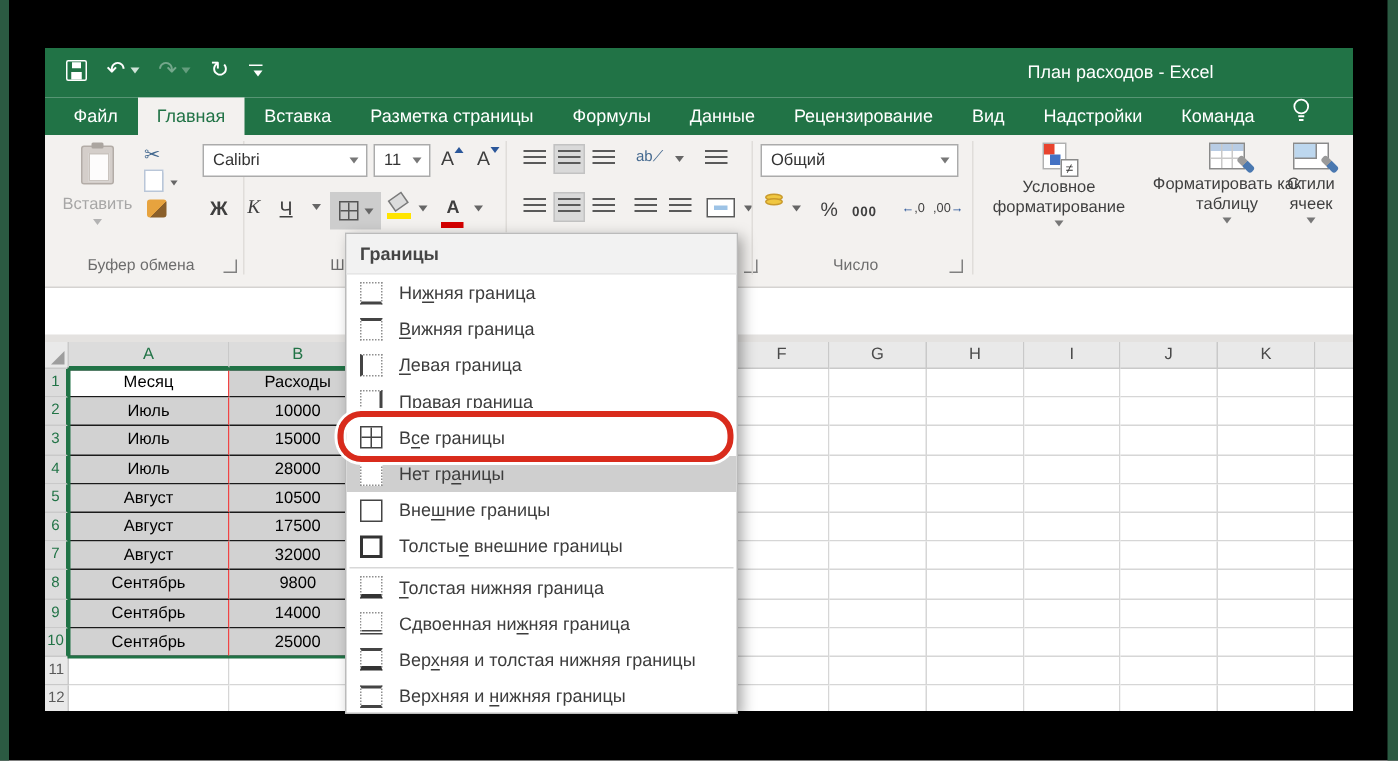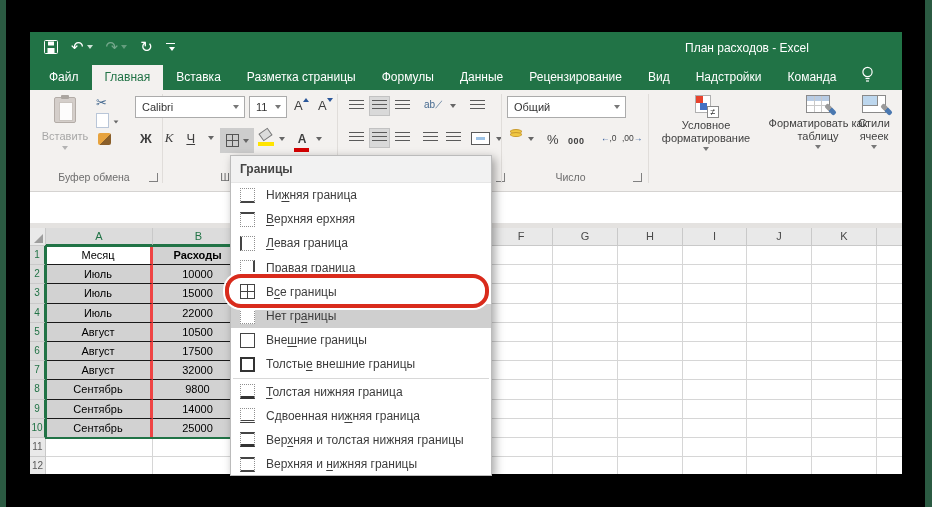--- a/index.html
+++ b/index.html
@@ -118,21 +118,21 @@
   #sheet{position:absolute;left:0;top:196px;width:100%;height:246px;background:#fff;overflow:hidden}
   #colRow{display:flex;height:18px}
   .corner{width:16px;flex:none;background:#e9e9e9;border-right:1px solid #c9c9c9;border-bottom:1px solid #c9c9c9;position:relative}
   .corner::after{content:'';position:absolute;right:2px;bottom:2px;width:0;height:0;border-left:9px solid transparent;border-bottom:9px solid #9e9e9e}
   .col-h{flex:none;background:#e9e9e9;border-right:1px solid #c9c9c9;border-bottom:1px solid #c9c9c9;font-size:11px;color:#4a4a4a;text-align:center;line-height:16px}
   .col-h.sel{background:#dcdcdc;color:#217346;border-bottom:2px solid #217346}
   .grid-row{display:flex;height:19.2px}
   .row-h{width:16px;flex:none;background:#e9e9e9;border-right:1px solid #c9c9c9;border-bottom:1px solid #c9c9c9;font-size:10px;color:#5a5a5a;text-align:center;line-height:18px}
   .row-h.sel{background:#dcdcdc;color:#217346;border-right:2px solid #217346}
   .cell{flex:none;border-right:1px solid #d6d6d6;border-bottom:1px solid #d6d6d6;font-size:11px;color:#000;text-align:center;line-height:18px;overflow:hidden;white-space:nowrap;background:#fff}
-  .cell.tbl{border-right:3px solid #ef4444;border-bottom:1px solid #1a1a1a}
+  .cell.tbl{border-right:1px solid #ef4444;border-bottom:1px solid #1a1a1a}
   .cell.rowtop{border-top:1px solid #1a1a1a;line-height:17px}
   .cell.selfill{background:#d2d2d2}
   .cell.active-cell{background:#fff}
   #rangeOutline{position:absolute;left:15px;top:17px;width:201px;height:194px;border:2px solid #217346;pointer-events:none;z-index:5}
 
   
   #bordersMenu{position:absolute;left:230px;top:155px;width:262px;height:321px;background:#fff;border:1px solid #bbb;box-shadow:3px 3px 9px rgba(0,0,0,.35);z-index:50;overflow:hidden}
   .menu-head{height:27px;line-height:27px;background:#f2f2f2;color:#454545;font-size:12px;font-weight:bold;padding-left:9px;border-bottom:1px solid #e6e6e6}
   .menu-item{height:24.2px;display:flex;align-items:center;padding-left:9px;gap:11px;font-size:12px;color:#3d3d3d;white-space:nowrap}
   .menu-item.hl{background:#cfcfcf}
@@ -288,21 +288,21 @@
     <div class="alignbox" style="left:413px;top:38px">
         <span class="bars"></span>
       </div>
     <div class="alignbox" style="left:437px;top:38px;width:26px">
         <span class="merge-icon"></span>
       </div>
     <span class="caret" style="position:absolute;left:466px;top:47px"></span>
     <div class="launcher" style="left:466px"></div>
 
     <div class="vsep" style="left:471px"></div>
-    <div class="combo" style="left:477px;top:6px;width:119px">
+    <div class="combo" style="left:477px;top:6px;width:132px">
       <span>Общий</span>
         <span class="caret"></span>
     </div>
     <span style="position:absolute;left:480px;top:41px">
       <span class="coin"></span>
         <span class="coin"></span>
     </span>
     <span class="caret" style="position:absolute;left:498px;top:47px"></span>
     <span class="num-glyph" style="left:517px">%</span>
     <span class="num-glyph num-000" style="left:538px;top:46px">000</span>
@@ -353,21 +353,21 @@
         <div class="col-h" style="width: 65px;">H</div>
         <div class="col-h" style="width: 64px;">I</div>
         <div class="col-h" style="width: 65px;">J</div>
         <div class="col-h" style="width: 65px;">K</div>
         <div class="col-h" style="width: 60px;">L</div>
       </div>
     <div id="gridRows">
         <div class="grid-row">
           <div class="row-h sel">1</div>
           <div class="cell tbl rowtop active-cell" style="width: 107px;">Месяц</div>
-          <div class="cell tbl rowtop selfill" style="width: 92px; font-weight: bold;">Расходы</div>
+          <div class="cell tbl rowtop selfill" style="width: 92px;">Расходы</div>
           <div class="cell" style="width: 82px;"></div>
           <div class="cell" style="width: 82px;"></div>
           <div class="cell" style="width: 81px;"></div>
           <div class="cell" style="width: 63px;"></div>
           <div class="cell" style="width: 65px;"></div>
           <div class="cell" style="width: 65px;"></div>
           <div class="cell" style="width: 64px;"></div>
           <div class="cell" style="width: 65px;"></div>
           <div class="cell" style="width: 65px;"></div>
           <div class="cell" style="width: 60px;"></div>
@@ -398,21 +398,21 @@
           <div class="cell" style="width: 65px;"></div>
           <div class="cell" style="width: 65px;"></div>
           <div class="cell" style="width: 64px;"></div>
           <div class="cell" style="width: 65px;"></div>
           <div class="cell" style="width: 65px;"></div>
           <div class="cell" style="width: 60px;"></div>
         </div>
         <div class="grid-row">
           <div class="row-h sel">4</div>
           <div class="cell tbl selfill" style="width: 107px;">Июль</div>
-          <div class="cell tbl selfill" style="width: 92px;">22000</div>
+          <div class="cell tbl selfill" style="width: 92px;">28000</div>
           <div class="cell" style="width: 82px;"></div>
           <div class="cell" style="width: 82px;"></div>
           <div class="cell" style="width: 81px;"></div>
           <div class="cell" style="width: 63px;"></div>
           <div class="cell" style="width: 65px;"></div>
           <div class="cell" style="width: 65px;"></div>
           <div class="cell" style="width: 64px;"></div>
           <div class="cell" style="width: 65px;"></div>
           <div class="cell" style="width: 65px;"></div>
           <div class="cell" style="width: 60px;"></div>
@@ -544,21 +544,21 @@
 
 <div id="bordersMenu">
   <div class="menu-head">Границы</div>
   <div id="menuList">
       <div class="menu-item">
         <span class="mi border-bottom-i"></span>
         <span class="mlabel"><span>Ни</span><u>ж</u><span>няя граница</span></span>
       </div>
       <div class="menu-item">
         <span class="mi border-top-i"></span>
-        <span class="mlabel"><span></span><u>В</u><span>ерхняя ерхняя</span></span>
+        <span class="mlabel"><span></span><u>В</u><span>ижняя граница</span></span>
       </div>
       <div class="menu-item">
         <span class="mi border-left-i"></span>
         <span class="mlabel"><span></span><u>Л</u><span>евая граница</span></span>
       </div>
       <div class="menu-item">
         <span class="mi border-right-i"></span>
         <span class="mlabel"><span>Права</span><u>я</u><span> граница</span></span>
       </div>
       <div class="menu-item">

